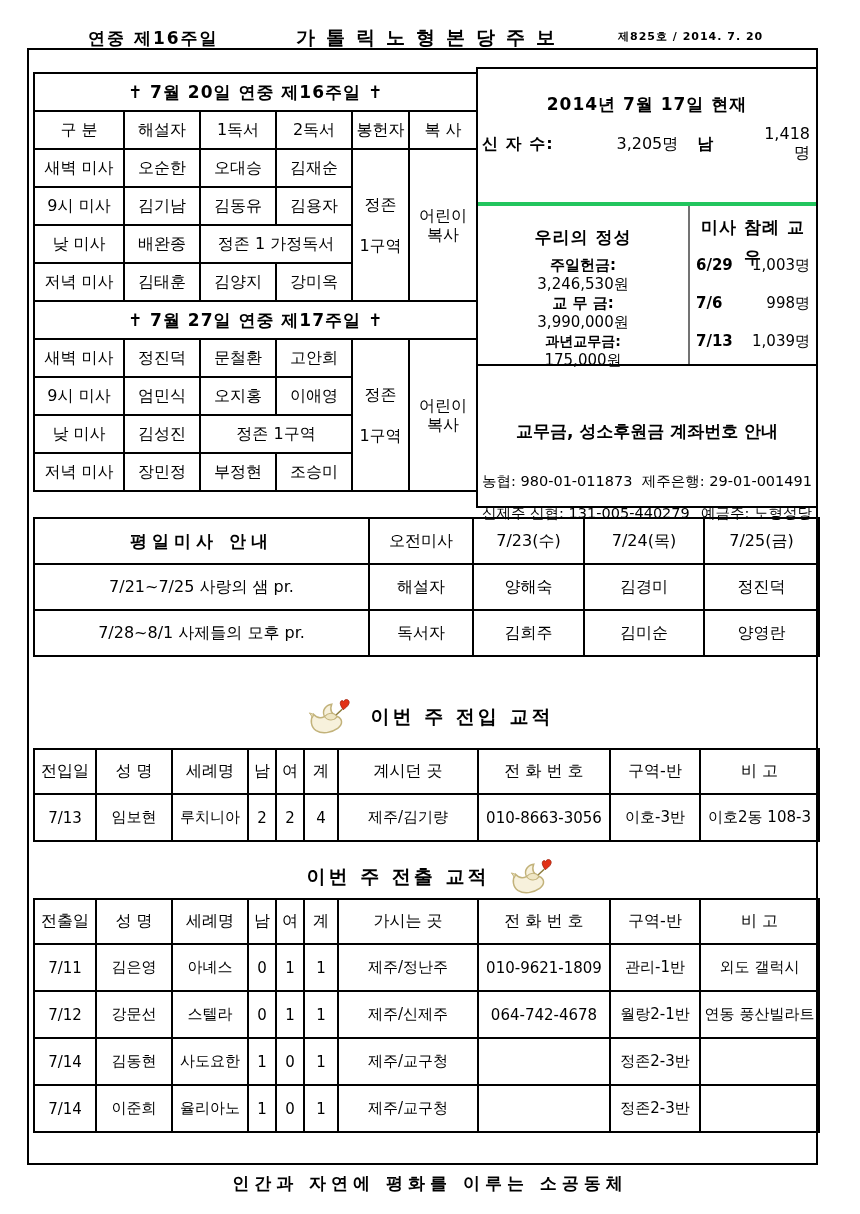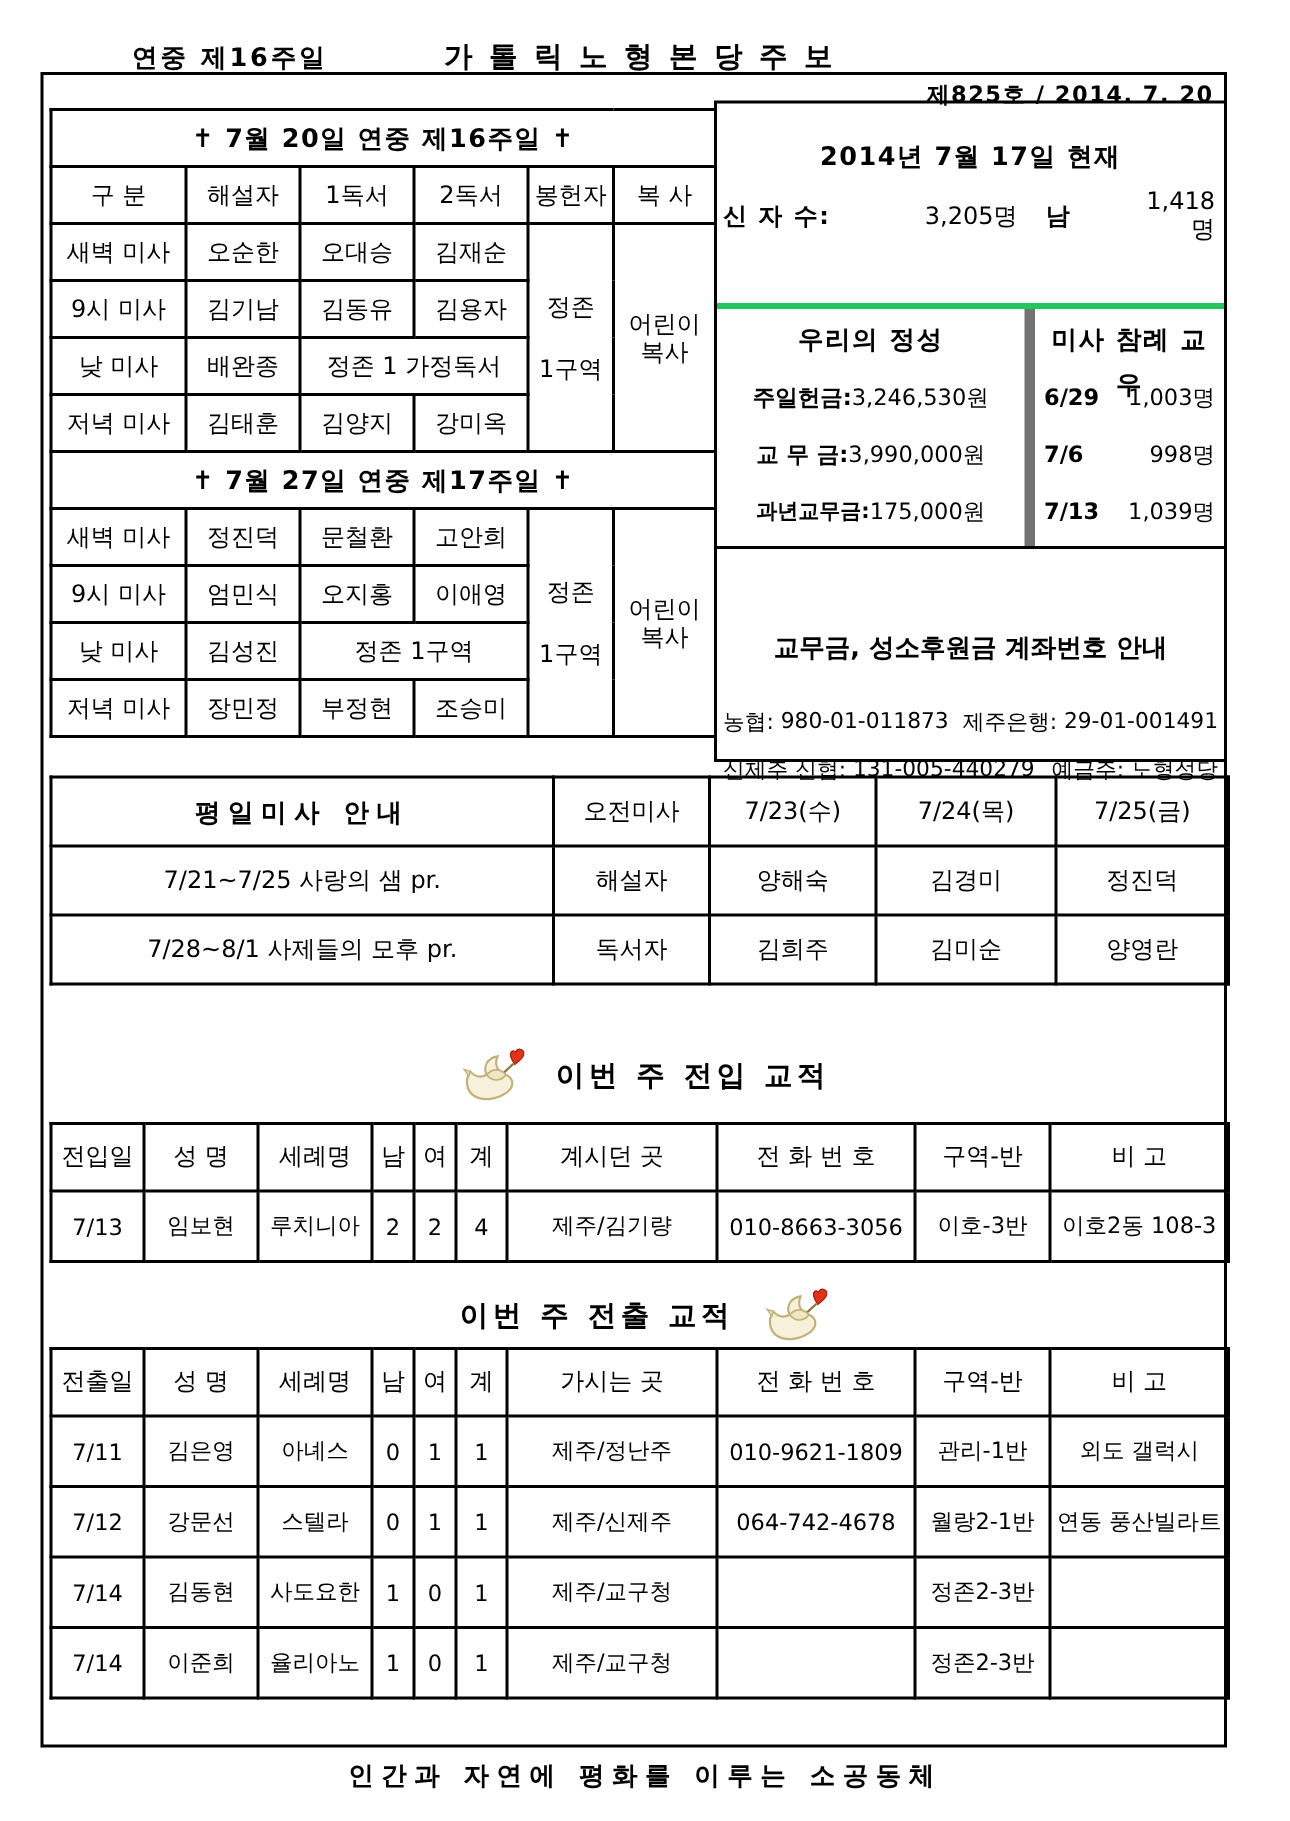--- a/index.html
+++ b/index.html
@@ -8,21 +8,21 @@
     position:relative;
     font-family:"DejaVu Sans","Liberation Sans",sans-serif;
     color:#000;
     overflow:hidden;
   }
   .abs { position:absolute; }
 
   
   .hdr-left  { left:88px;  top:27px; font-size:17px; font-weight:bold; letter-spacing:2px; }
   .hdr-center{ left:296px; top:25px; font-size:19px; font-weight:bold; letter-spacing:11px; }
-  .hdr-issue { left:618px; top:29px; font-size:15px; font-weight:bold; letter-spacing:1px;margin-top:25px; }
+  .hdr-issue { left:618px; top:29px; font-size:11px; font-weight:bold; letter-spacing:1px; }
 
   
   .frame { left:27px; top:48px; width:791px; height:1117px; border:2px solid #000; }
 
   table { border-collapse:collapse; table-layout:fixed; }
   td { border:2px solid #000; text-align:center; vertical-align:middle;
        font-size:16px; white-space:nowrap; overflow:visible; }
 
   
   .mass-tbl { left:33px; top:72px; width:443px; }
@@ -35,24 +35,24 @@
   
   .stats { left:476px; top:67px; width:342px; height:441px; border:2px solid #000; }
   .stats-top { height:137px; border-bottom:4px solid #22c55e; padding-top:16px; }
   .stats-title { text-align:center; font-weight:bold; font-size:17px; padding:8px 0 10px 0; letter-spacing:1px; }
   .stat-line { display:flex; align-items:center; padding:0 6px 0 4px; font-size:16px; height:36px; }
   .stat-line .lbl { font-weight:bold; width:84px; text-align:left; letter-spacing:1px; }
   .stat-line .val { width:120px; text-align:right; }
   .stat-line .sex { font-weight:bold; width:56px; text-align:center; }
   .stat-line .sval{ flex:1; text-align:right;margin-left:32px; }
   .stats-mid { display:flex; height:160px; border-bottom:2px solid #000; }
-  .offer-col { width:212px; border-right:7px solid #737373; padding:6px 4px 0 4px; }
+  .offer-col { width:212px; border-right:2px solid #737373; padding:16px 4px 0 4px; }
   .attend-col{ flex:1; padding:6px 4px 0 4px; }
   .col-title { text-align:center; font-weight:bold; font-size:17px; height:34px; line-height:30px; letter-spacing:1px; }
-  .pair { display:flex; justify-content:center; font-size:15px; height:38px; align-items:center; }
+  .pair { display:flex; justify-content:flex-end; font-size:15px; height:38px; align-items:center;flex-direction:column; }
   .pair .lbl { font-weight:bold; }
   .pair.small .lbl { font-size:14px; }
   .att-pair { display:flex; justify-content:space-between; font-size:15px; height:38px; align-items:center; padding:0 2px; }
   .att-pair .date { font-weight:bold; }
   .account { padding-top:26px;margin-top:28px; }
   .acct-title { text-align:center; font-weight:bold; font-size:17px; margin-bottom:22px; }
   .acct-line { display:flex; padding:0 4px; font-size:14.5px; height:32px; align-items:center; }
   .acct-line .a { white-space:nowrap; }
   .acct-line .sp { flex:1; }
 

